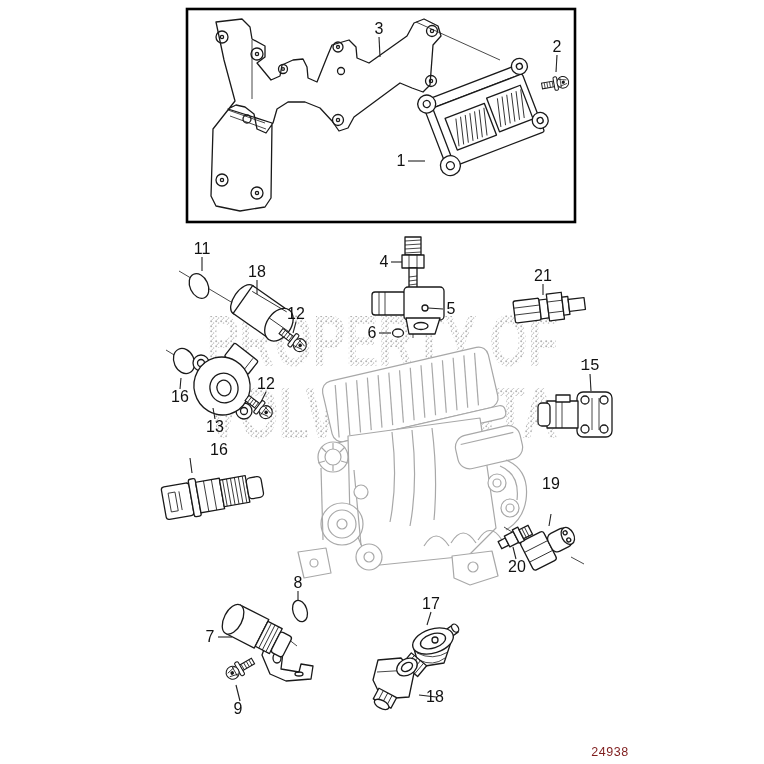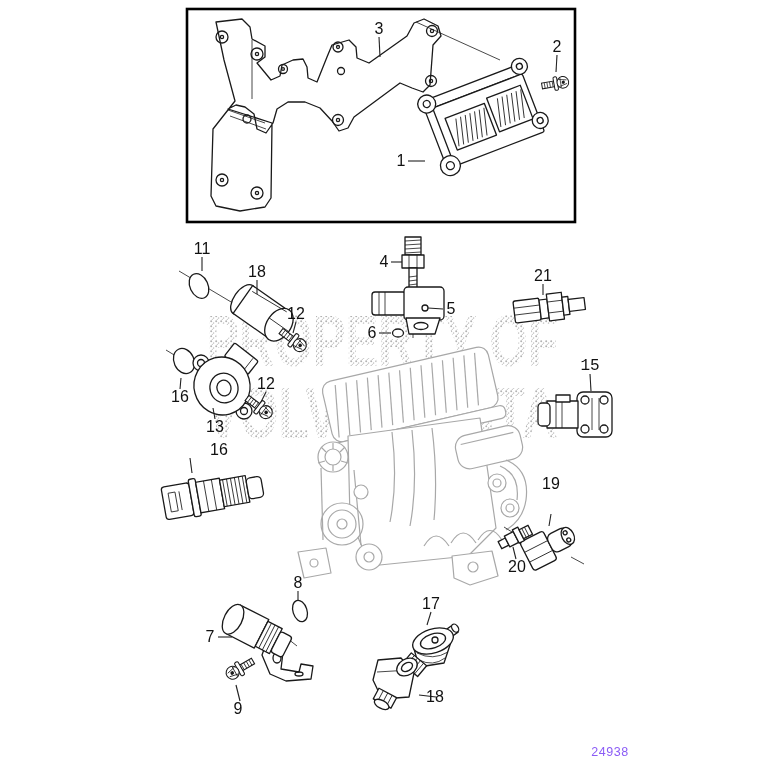--- a/index.html
+++ b/index.html
@@ -3,21 +3,21 @@
 <meta charset="utf-8">
 <style>
   html,body{margin:0;padding:0;background:#fff;}
   .canvas{position:relative;width:764px;height:764px;background:#ffffff;
           font-family:"Liberation Sans",sans-serif;overflow:hidden;}
   .canvas svg{position:absolute;left:0;top:0;}
   .callout{position:absolute;transform:translate(-50%,-50%);
            font-size:16px;color:#111;font-family:"Liberation Sans",sans-serif;
            line-height:1;user-select:none;}
   .part-number{position:absolute;transform:translate(-50%,-50%);
-           font-size:12.5px;color:#8b5cf6;letter-spacing:.5px;}
+           font-size:12.5px;color:#7f1d1d;letter-spacing:.5px;}
   .k{stroke:#1a1a1a;stroke-width:1.3;fill:#fff;stroke-linejoin:round;stroke-linecap:round;}
   .kn{stroke:#1a1a1a;stroke-width:1.3;fill:none;stroke-linejoin:round;stroke-linecap:round;}
   .thin{stroke:#1a1a1a;stroke-width:.8;fill:none;}
   .ld{stroke:#222;stroke-width:1.1;}
   .wm{font-family:"Liberation Sans",sans-serif;font-weight:bold;}
 </style>
 </head>
 <body>
 
 <div class="canvas">

